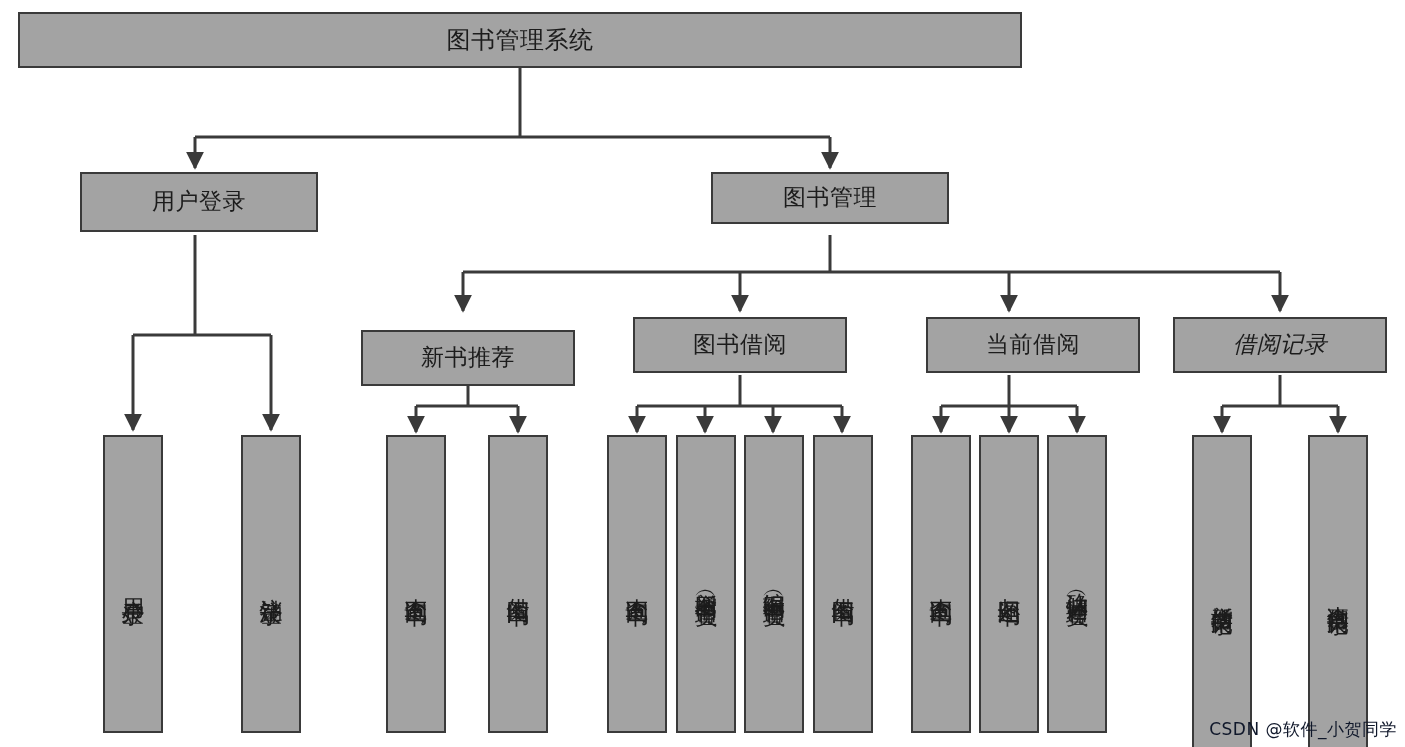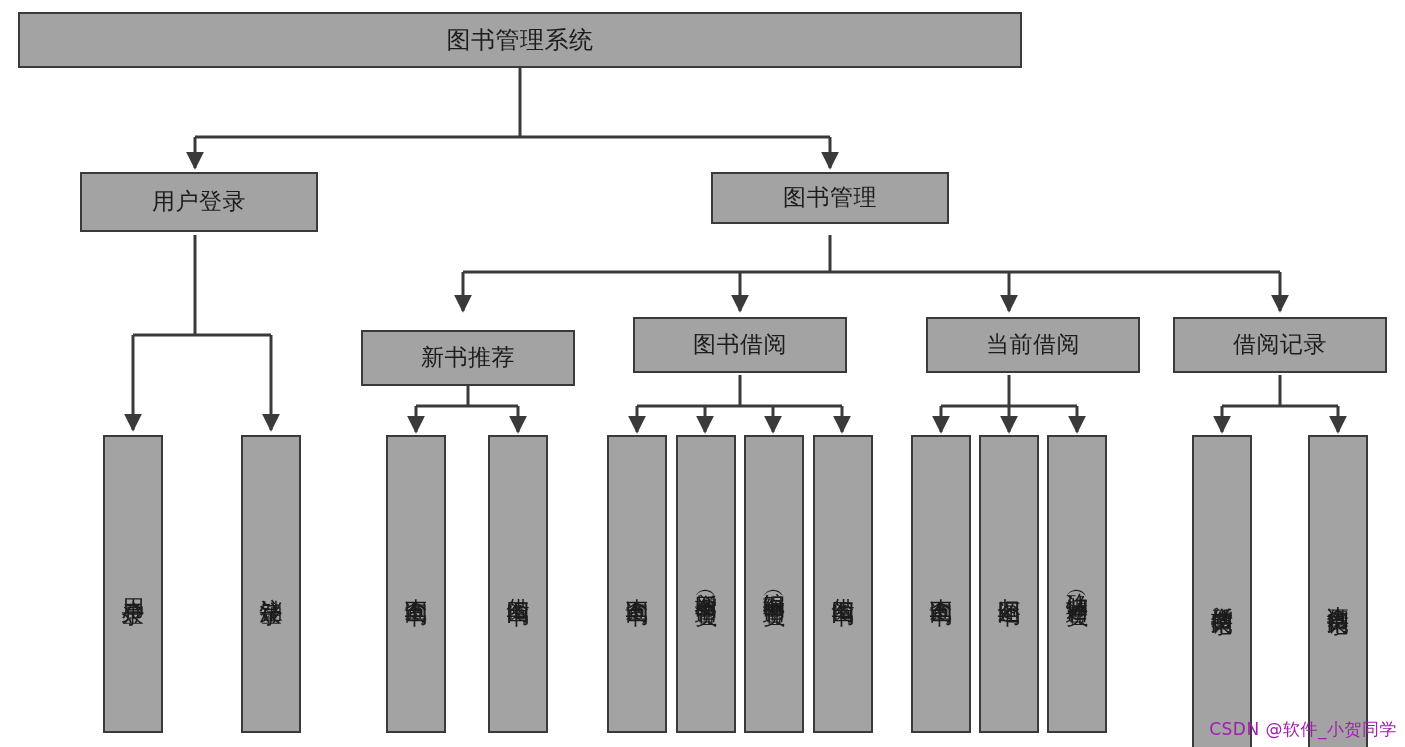--- a/index.html
+++ b/index.html
@@ -67,21 +67,21 @@
     white-space: nowrap;
   }
   .v-node.narrow .node-label {
     font-size: 22px;
   }
   #watermark {
     position: absolute;
     right: 8px;
     bottom: 6px;
     font-size: 17px;
-    color: #a21caf;
+    color: #0f172a;
     z-index: 5;
     white-space: nowrap;
     letter-spacing: 0.5px;
   }
 </style>
 </head>
 <body>
 
 <div id="diagram">
 
@@ -148,21 +148,21 @@
 
   <div class="node h-node" style="left:361px; top:330px; width:214px; height:56px;">
     <span class="node-label">新书推荐</span>
   </div>
   <div class="node h-node" style="left:633px; top:317px; width:214px; height:56px;">
     <span class="node-label">图书借阅</span>
   </div>
   <div class="node h-node" style="left:902px; top:317px; width:214px; height:56px;margin-left:24px;">
     <span class="node-label">当前借阅</span>
   </div>
-  <div class="node h-node" style="left:1173px; top:317px; width:214px; height:56px;">
+  <div class="node h-node" style="left:1173px; top:317px; width:214px; height:56px;font-style:italic;">
     <span class="node-label">借阅记录</span>
   </div>
 
   <div class="node v-node" style="left:103px; top:435px; width:60px; height:298px;">
     <span class="node-label">用户登录</span>
   </div>
   <div class="node v-node" style="left:241px; top:435px; width:60px; height:298px;">
     <span class="node-label">注销登录</span>
   </div>
 

